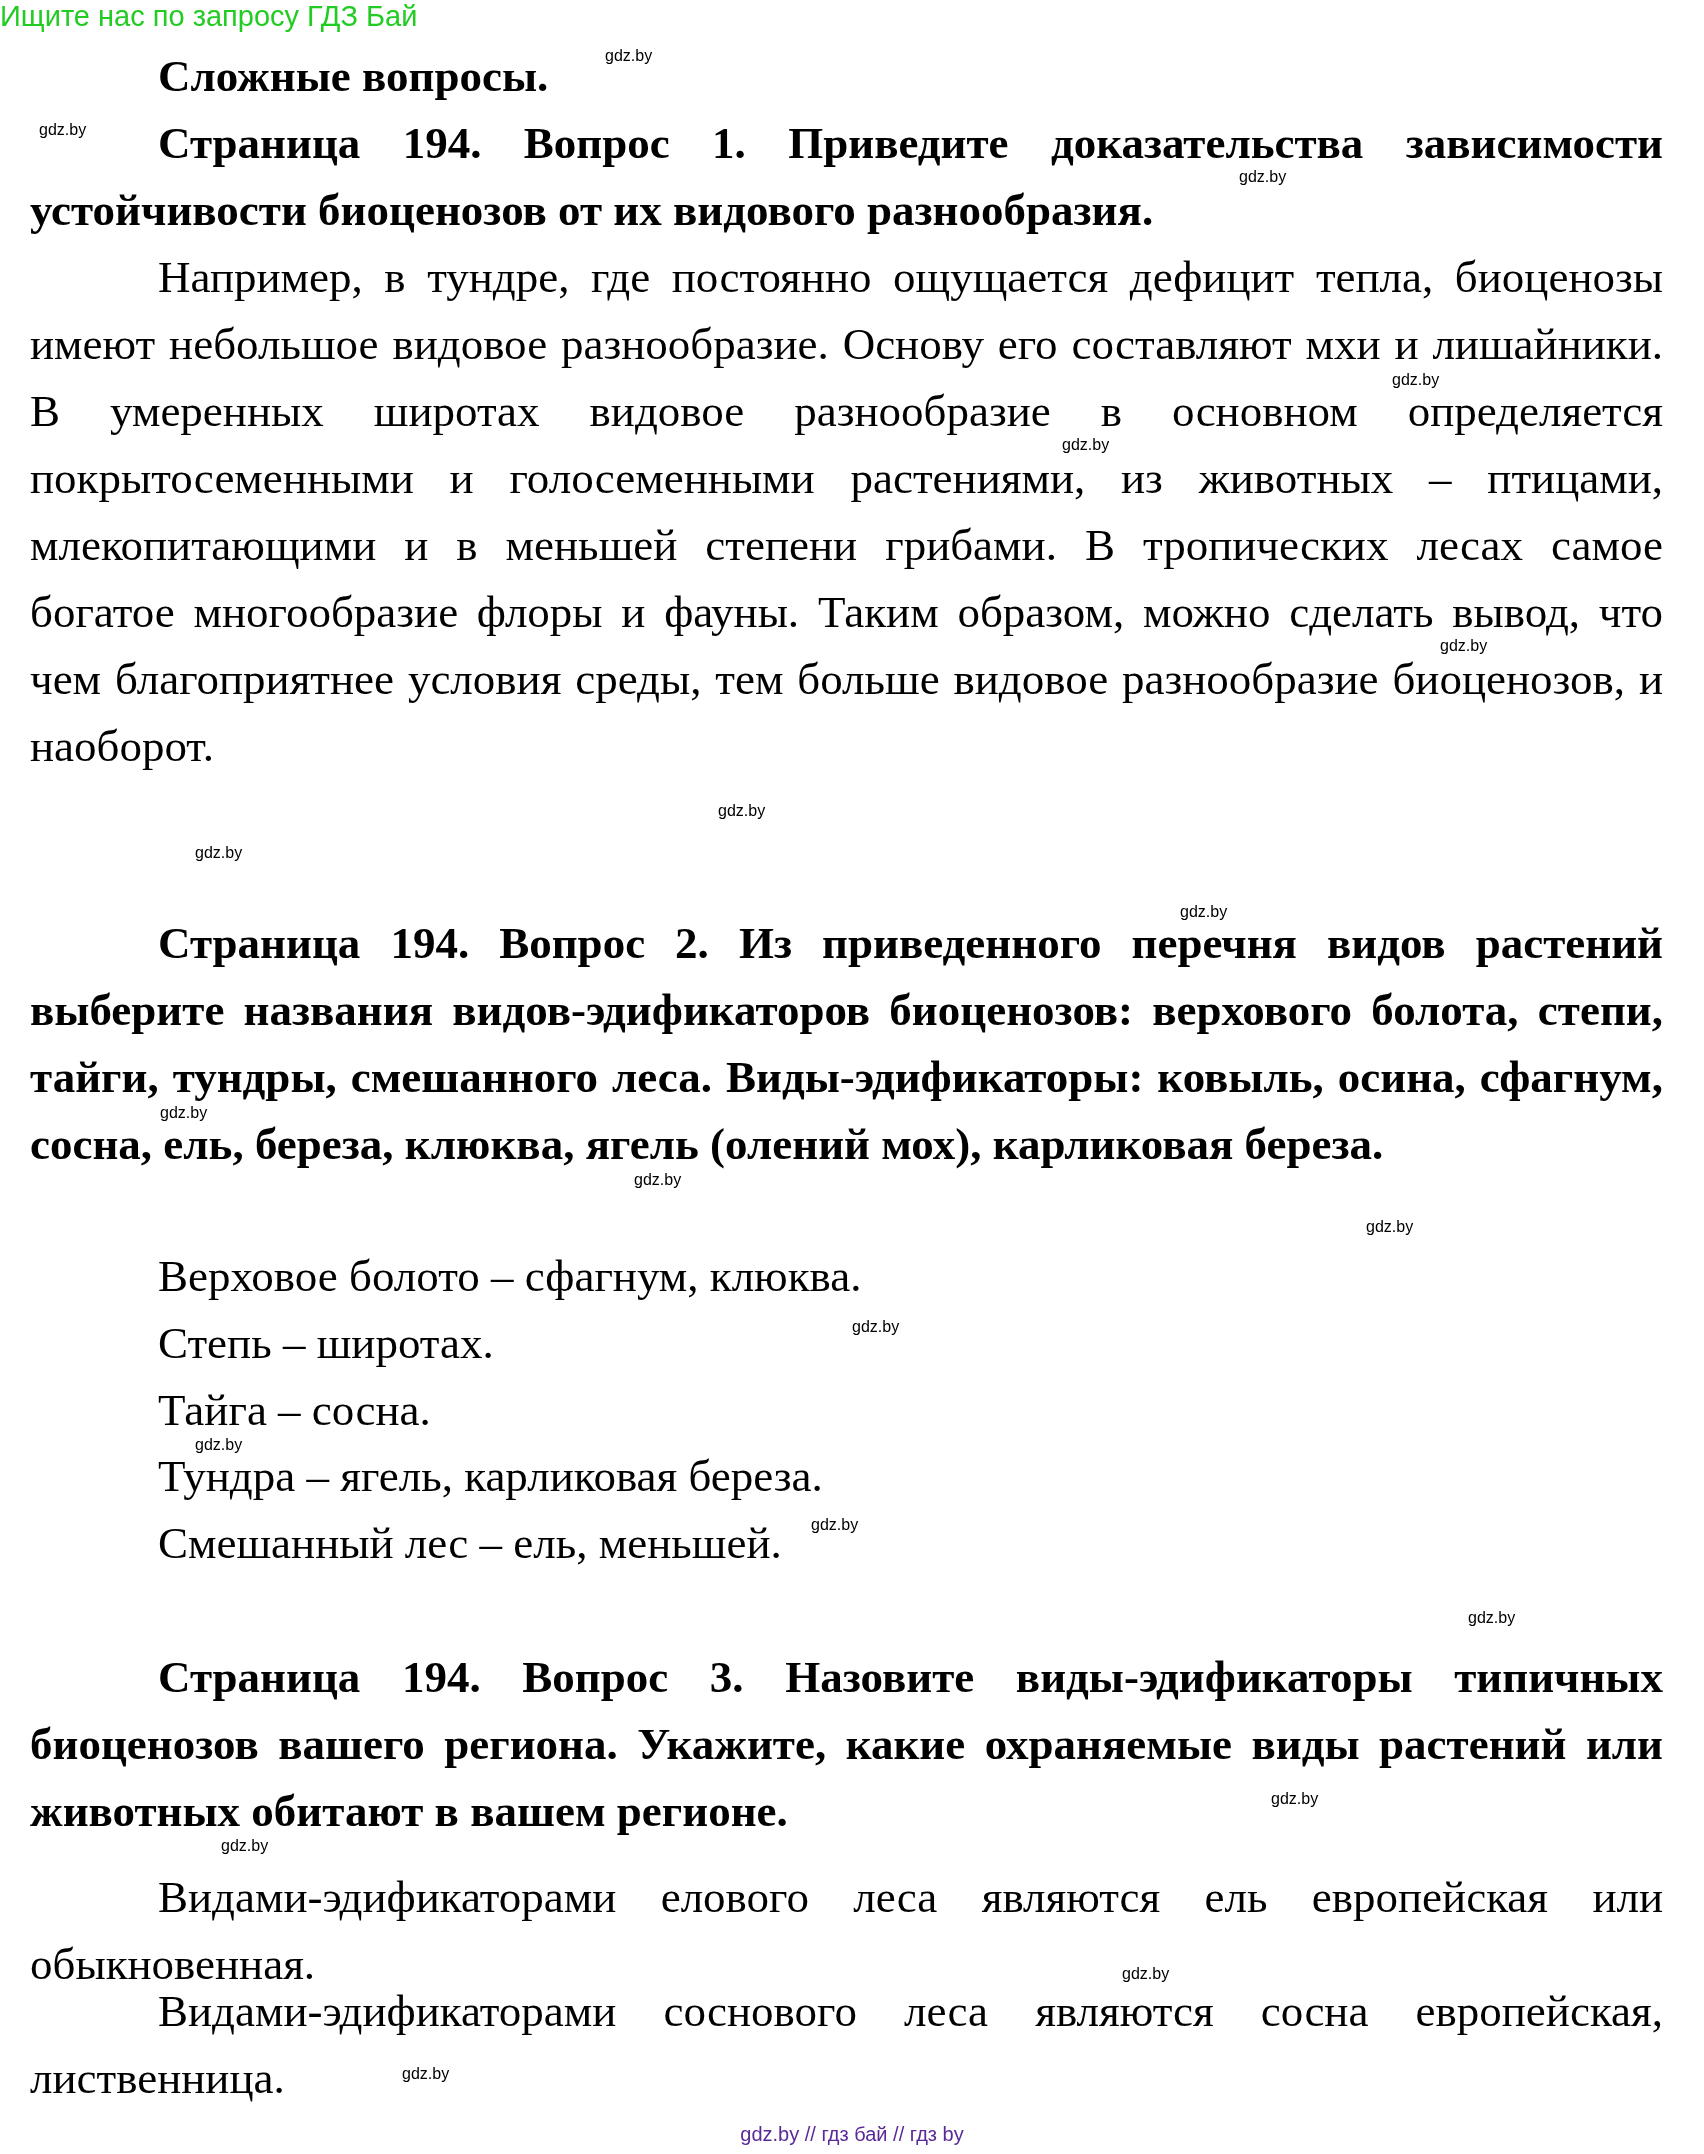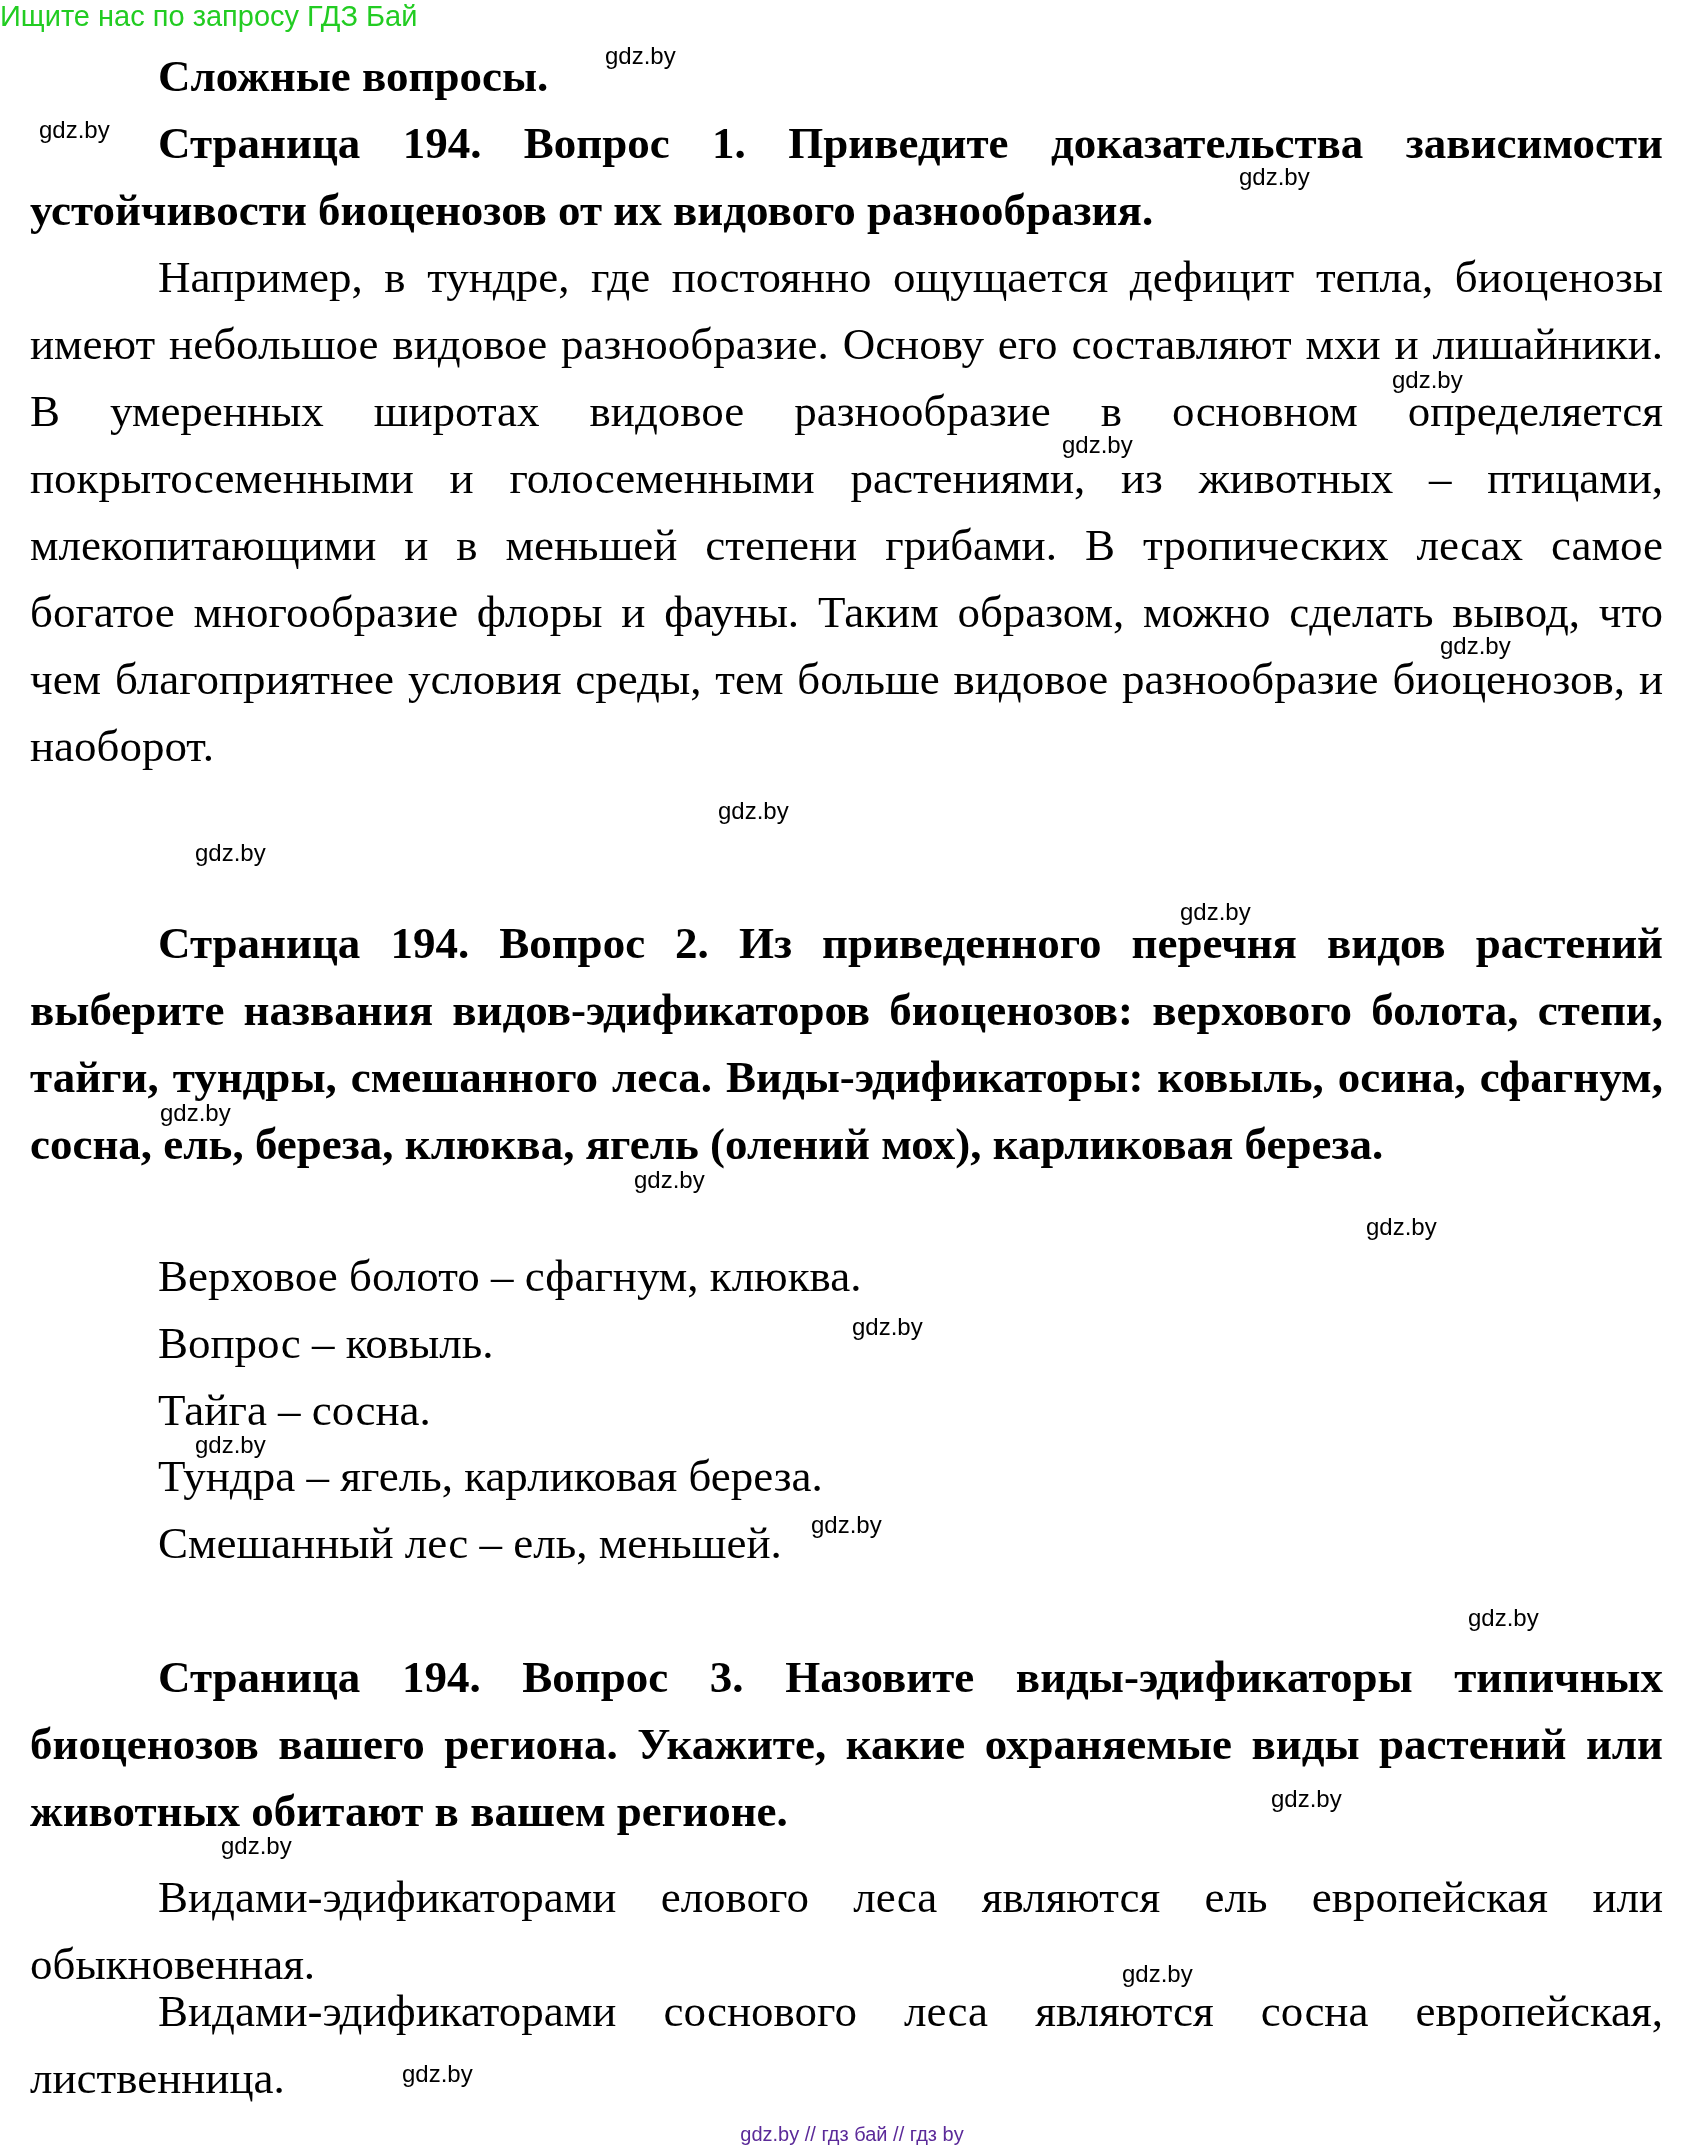--- a/index.html
+++ b/index.html
@@ -7,35 +7,35 @@
          font-family: "Liberation Serif", "DejaVu Serif", serif; color: #000; }
   .top-banner { position: absolute; top: 0; left: 0; width: 1704px; text-align: left;
          font-family: "Liberation Sans", sans-serif; font-size: 29px; color: #22cc22; line-height: 33px; }
   .footer { position: absolute; top: 2117px; left: 0; width: 1704px; text-align: center;
          font-family: "Liberation Sans", sans-serif; font-size: 20px; color: #5b2a99; line-height: 35px; }
   .para { position: absolute; left: 30px; width: 1633px; font-size: 45px; line-height: 67px;
           text-align: justify; text-align-last: left; margin: 0; }
   .para.indent { text-indent: 128px; }
   .bold { font-weight: bold; }
   .line { position: absolute; left: 158px; font-size: 45px; line-height: 67px; white-space: nowrap; }
-  .wm { position: absolute; font-family: "Liberation Sans", sans-serif; font-size: 24px; color: #000; line-height: 26px; }
+  .wm { position: absolute; font-family: "Liberation Sans", sans-serif; font-size: 16px; color: #000; line-height: 26px; }
 </style>
 </head>
 <body>
 
 <div class="top-banner">Ищите нас по запросу ГДЗ Бай</div>
 
 <p class="para indent bold" style="top:43px;">Сложные вопросы.</p>
 
 <p class="para indent bold" style="top:110px;">Страница 194. Вопрос 1. Приведите доказательства зависимости устойчивости биоценозов от их видового разнообразия.</p>
 <p class="para indent" style="top:244px;">Например, в тундре, где постоянно ощущается дефицит тепла, биоценозы имеют небольшое видовое разнообразие. Основу его составляют мхи и лишайники. В умеренных широтах видовое разнообразие в основном определяется покрытосеменными и голосеменными растениями, из животных – птицами, млекопитающими и в меньшей степени грибами. В тропических лесах самое богатое многообразие флоры и фауны. Таким образом, можно сделать вывод, что чем благоприятнее условия среды, тем больше видовое разнообразие биоценозов, и наоборот.</p>
 
 <p class="para indent bold" style="top:910px;">Страница 194. Вопрос 2. Из приведенного перечня видов растений выберите названия видов-эдификаторов биоценозов: верхового болота, степи, тайги, тундры, смешанного леса. Виды-эдификаторы: ковыль, осина, сфагнум, сосна, ель, береза, клюква, ягель (олений мох), карликовая береза.</p>
 <div class="line" style="top:1243px;">Верховое болото – сфагнум, клюква.</div>
-<div class="line" style="top:1310px;">Вопрос – ковыль.</div>
+<div class="line" style="top:1310px;">Степь – широтах.</div>
 <div class="line" style="top:1377px;">Тайга – сосна.</div>
 <div class="line" style="top:1443px;">Тундра – ягель, карликовая береза.</div>
 <div class="line" style="top:1510px;">Смешанный лес – ель, меньшей.</div>
 
 <p class="para indent bold" style="top:1644px;">Страница 194. Вопрос 3. Назовите виды-эдификаторы типичных биоценозов вашего региона. Укажите, какие охраняемые виды растений или животных обитают в вашем регионе.</p>
 <p class="para indent" style="top:1844px;margin-top:20px;">Видами-эдификаторами елового леса являются ель европейская или обыкновенная.</p>
 <p class="para indent" style="top:1978px;">Видами-эдификаторами соснового леса являются сосна европейская, лиственница.</p>
 
 <div class="wm" style="left:605px;top:43px;">gdz.by</div>
 <div class="wm" style="left:39px;top:117px;">gdz.by</div>

